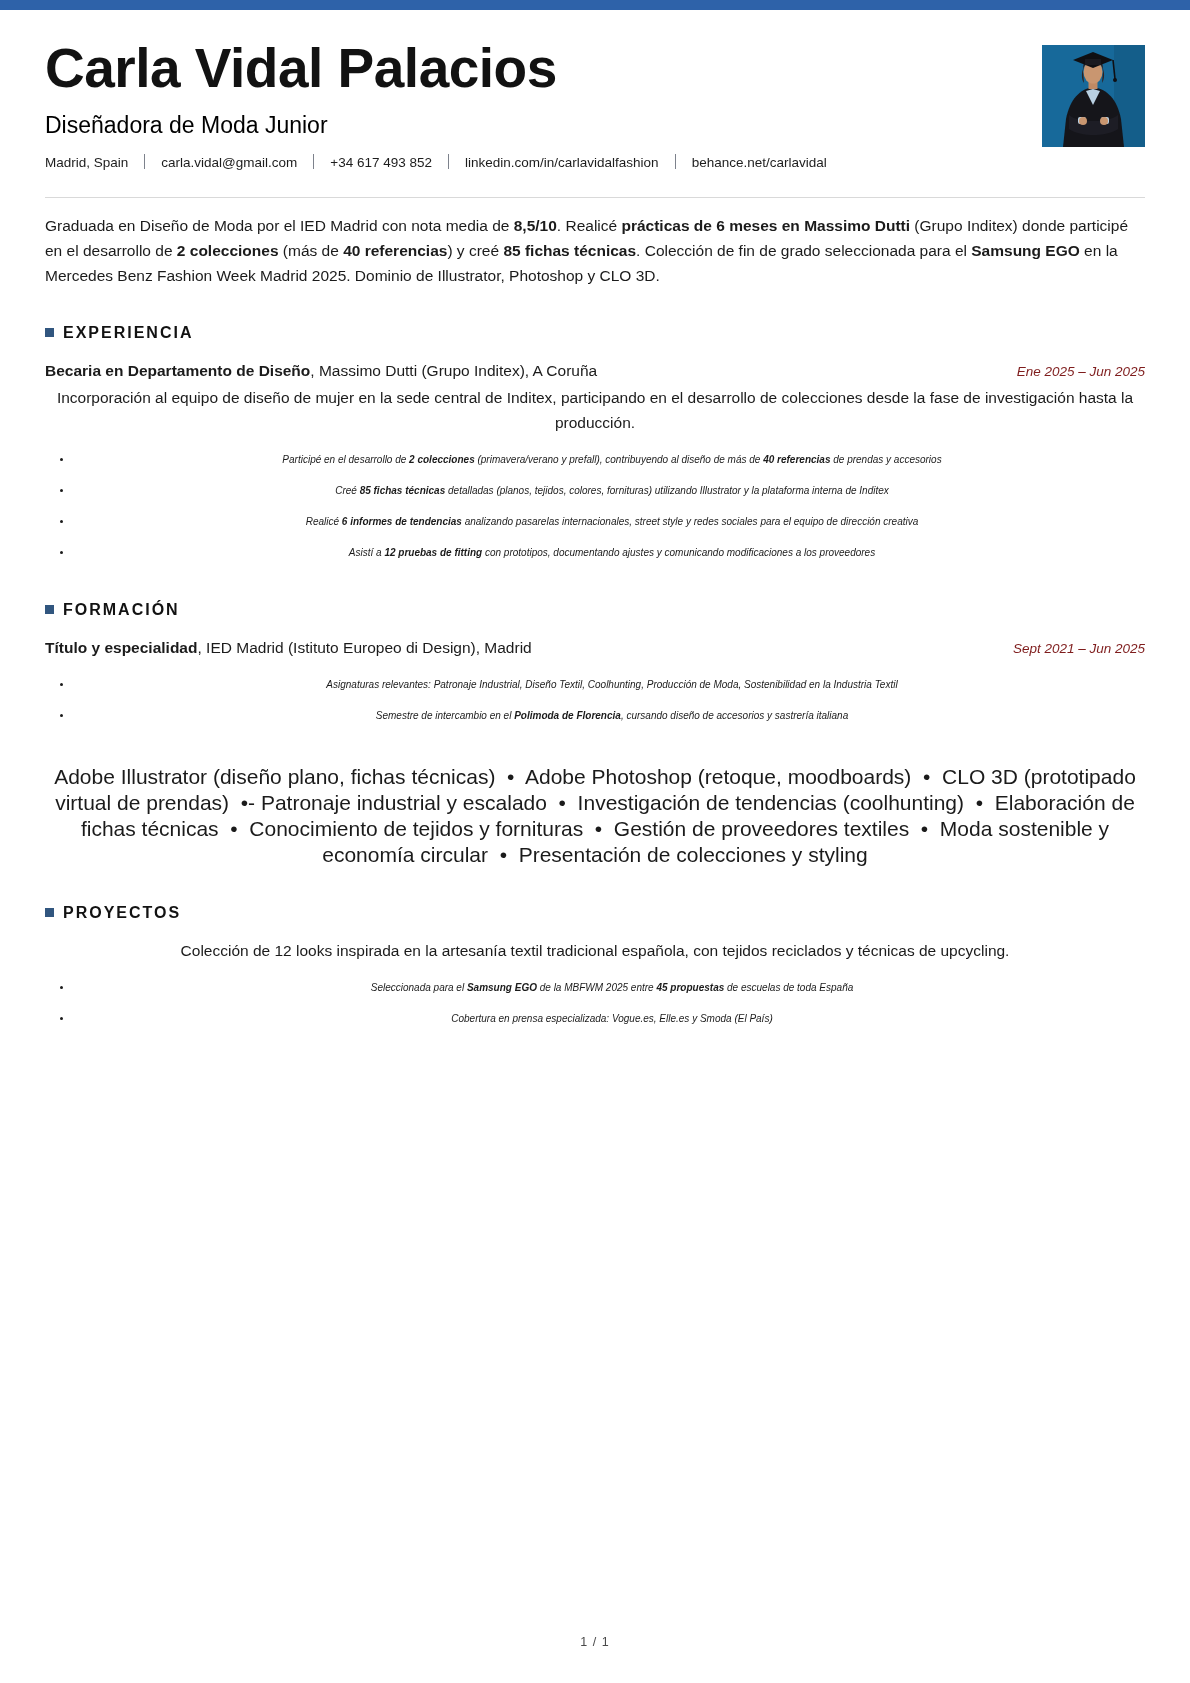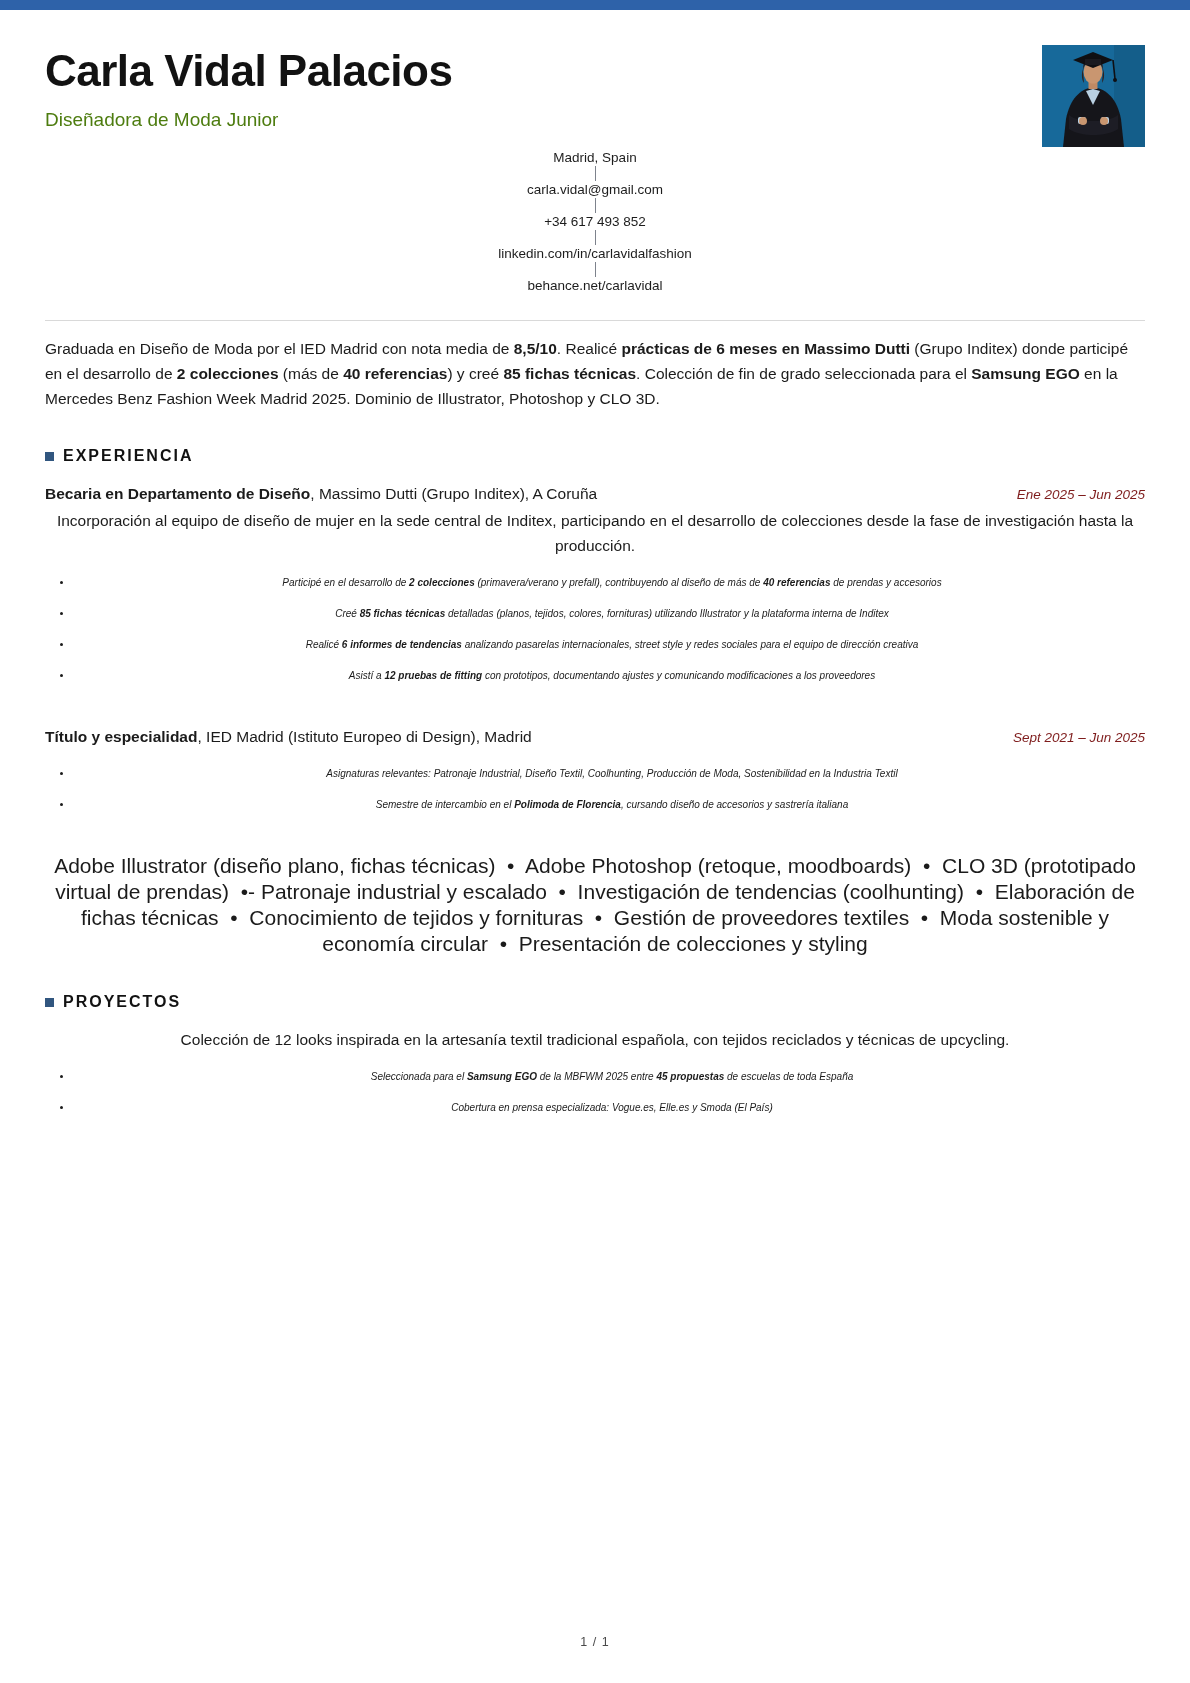--- a/index.html
+++ b/index.html
@@ -13,23 +13,23 @@
   html,body{margin:0;padding:0;width:1190px;height:1683px;overflow:hidden;}
   body{
     background:#ffffff;
     font-family:"Liberation Sans", sans-serif;
     color:var(--text_color);
     position:relative;
   }
   .topbar{position:absolute;top:0;left:0;width:1190px;height:10px;background:var(--topbar_color);}
   .page{position:relative;width:1190px;height:1683px;padding:10px 45px 0 45px;}
   
-  .name{margin:0;padding-top:36px;font-size:44px;line-height:1.12;font-weight:700;letter-spacing:-0.5px;color:#121212;}
-  .job-title{margin:13px 0 0;font-size:19px;line-height:24px;color:#4d7c0f;}
-  .contact{margin-top:17px;display:flex;align-items:center;font-size:13.5px;line-height:17px;color:#1d1d1d;flex-direction:column;}
+  .name{margin:0;padding-top:28px;font-size:55px;line-height:1.12;font-weight:700;letter-spacing:-0.5px;color:#121212;}
+  .job-title{margin:13px 0 0;font-size:23px;line-height:24px;color:#000000;}
+  .contact{margin-top:17px;display:flex;align-items:flex-start;font-size:13.5px;line-height:17px;color:#1d1d1d;}
   .sep{display:inline-block;width:1px;height:15px;background:#7d828c;margin:0 16px;}
   .photo{position:absolute;top:45px;right:45px;width:103px;height:102px;overflow:hidden;background:var(--photo_bg);}
   .photo svg{display:block;}
   .rule{border:none;border-top:1px solid var(--rule_color);margin:26px 0 0;}
   
   .summary{margin:15px 0 0;font-size:15.5px;line-height:25px;}
   .section{margin-top:36px;text-align:center;}
   .sec-h{display:flex;align-items:center;gap:9px;margin:0 0 16px;font-size:16px;font-weight:700;letter-spacing:2px;color:#121212;}
   .sq{width:9px;height:9px;background:var(--section_marker_color);flex:0 0 auto;}
   .entry-head{display:flex;justify-content:space-between;align-items:baseline;gap:20px;}
@@ -112,20 +112,24 @@
       <ul class="bullets">
         <li><span>Participé en el desarrollo de </span><span class="b">2 colecciones</span><span> (primavera/verano y prefall), contribuyendo al diseño de más de </span><span class="b">40 referencias</span><span> de prendas y accesorios</span></li>
         <li><span>Creé </span><span class="b">85 fichas técnicas</span><span> detalladas (planos, tejidos, colores, fornituras) utilizando Illustrator y la plataforma interna de Inditex</span></li>
         <li><span>Realicé </span><span class="b">6 informes de tendencias</span><span> analizando pasarelas internacionales, street style y redes sociales para el equipo de dirección creativa</span></li>
         <li><span>Asistí a </span><span class="b">12 pruebas de fitting</span><span> con prototipos, documentando ajustes y comunicando modificaciones a los proveedores</span></li>
       </ul>
     </div>
   </section>
 
   <section class="section">
+    <h2 class="sec-h">
+      <span class="sq"></span>
+      <span>FORMACIÓN</span>
+    </h2>
     <div class="entry">
       <div class="entry-head">
         <p class="entry-title"><span class="b">Título y especialidad</span><span>, IED Madrid (Istituto Europeo di Design), Madrid</span></p>
         <p class="entry-date">Sept 2021 – Jun 2025</p>
       </div>
       <ul class="bullets">
         <li><span>Asignaturas relevantes: Patronaje Industrial, Diseño Textil, Coolhunting, Producción de Moda, Sostenibilidad en la Industria Textil</span></li>
         <li><span>Semestre de intercambio en el </span><span class="b">Polimoda de Florencia</span><span>, cursando diseño de accesorios y sastrería italiana</span></li>
       </ul>
     </div>

